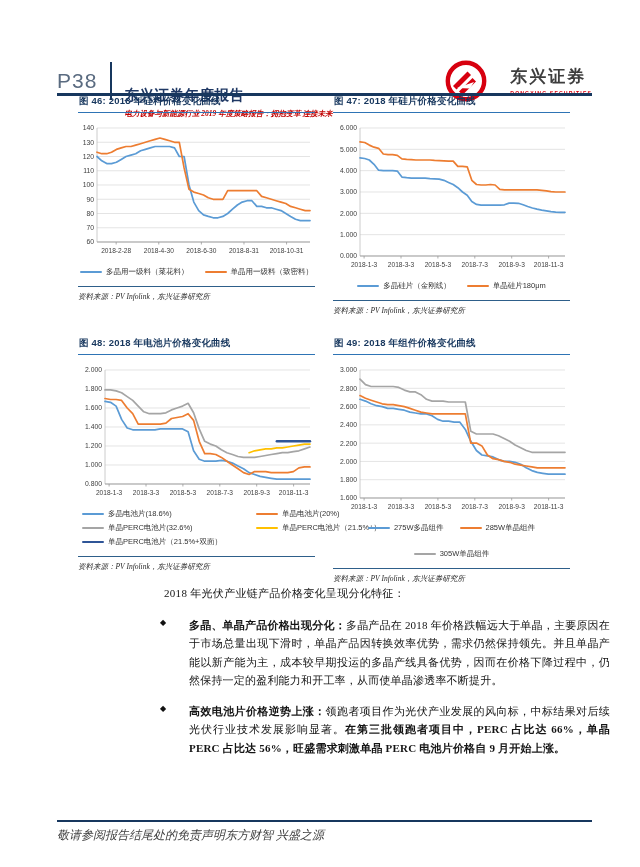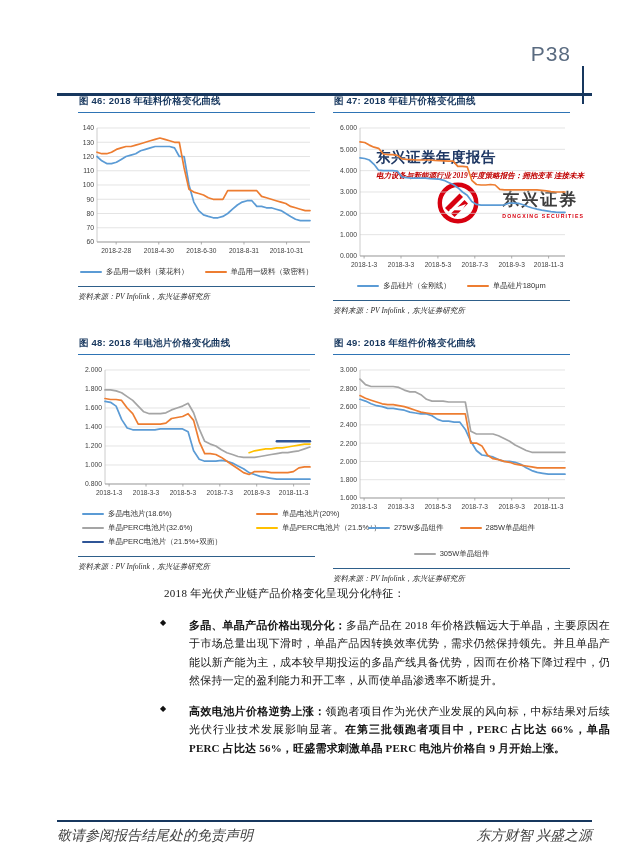--- a/index.html
+++ b/index.html
@@ -2,21 +2,21 @@
 <html><head>
 <meta charset="utf-8">
 <style>
   * { margin:0; padding:0; box-sizing:border-box; }
   html,body { background:#ffffff; }
   body {
     width:640px; height:867px; position:relative; overflow:hidden;
     font-family:"Liberation Sans", sans-serif; color:#1a1a1a;
   }
   
-  .header { position:absolute; top:42px; left:57px; right:56px; display:flex; align-items:flex-end;flex-direction:column; }
+  .header { position:absolute; top:42px; left:57px; right:48px; display:flex; align-items:center; }
   .pageno { font-size:21px; color:#5a6b80; letter-spacing:1px; padding-right:13px; }
   .hdr-divider { width:2px; height:38px; background:#17375e; }
   .hdr-titles { padding-left:12px; }
   .report-title { font-size:14.5px; font-weight:bold; color:#1f3864; letter-spacing:0.5px;margin-top:44px; }
   .report-subtitle { margin-top:4px; font-size:7.5px; font-weight:bold; font-style:italic; color:#c00000;
     font-family:"Liberation Serif", serif; }
   .logo { margin-left:auto; display:flex; align-items:center; gap:22px; }
   .logo-texts { display:flex; flex-direction:column; }
   .logo-cn { font-size:17px; font-weight:bold; color:#3d3d3d; letter-spacing:2px; }
   .logo-en { font-size:5.2px; font-weight:bold; color:#d7000f; letter-spacing:1.1px; margin-top:2px; }
@@ -42,22 +42,22 @@
     font-family:"Liberation Serif", serif; font-size:11px; color:#141414; }
   .intro { margin-left:4px; margin-bottom:15px; letter-spacing:0.3px; }
   .bullet { display:flex; margin-bottom:13px; }
   .bullet .marker { width:29px; font-size:8px; padding-top:2px; color:#111; }
   .bullet .btext { flex:1; text-align:justify; line-height:1.66; letter-spacing:0.2px; }
   .btitle { font-weight:bold; }
   .bbold { font-weight:bold; }
 
   
   .footer-rule { position:absolute; top:820px; left:57px; right:48px; height:1.5px; background:#17375e; }
-  .footer { position:absolute; top:827px; left:57px; right:48px; display:flex; justify-content:space-between;
-    font-family:"Liberation Serif", serif; font-style:italic; font-size:14px; color:#3f3f3f; }
+  .footer { position:absolute; top:827px; left:57px; right:48px; display:flex; 
+    font-family:"Liberation Serif", serif; font-style:italic; font-size:12px; color:#3f3f3f; }
 </style>
 </head>
 <body>
 
 <div class="page">
 
   <div class="header">
     <div class="pageno">P38</div>
     <div class="hdr-divider"></div>
     <div class="hdr-titles">

